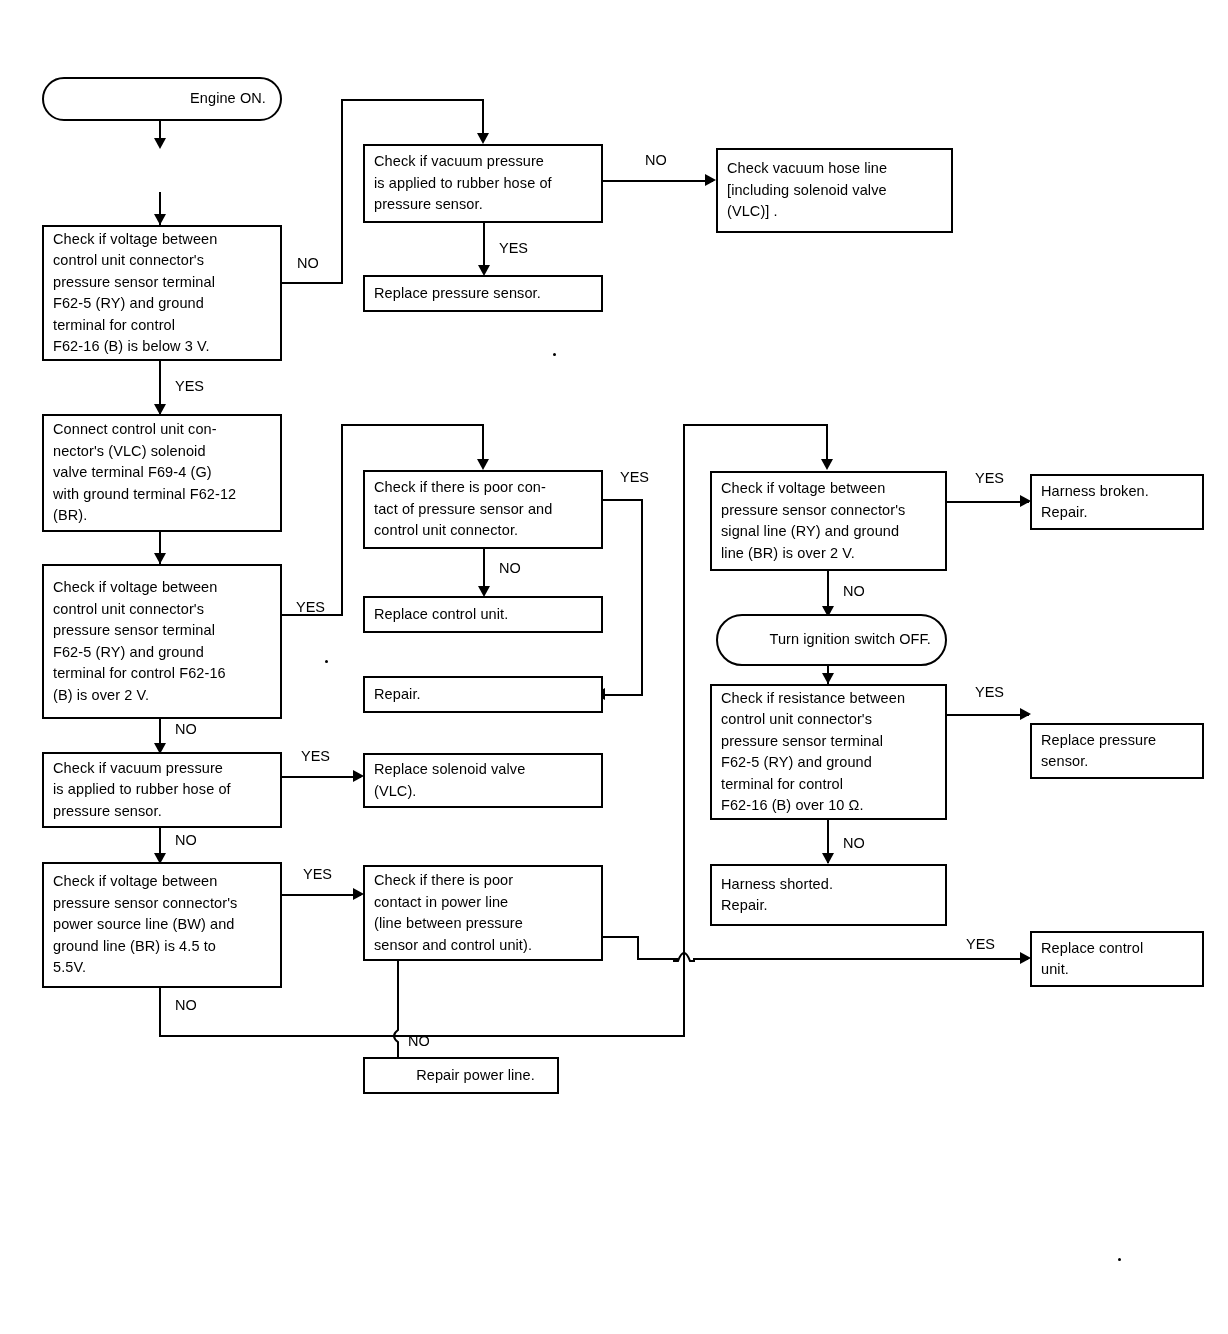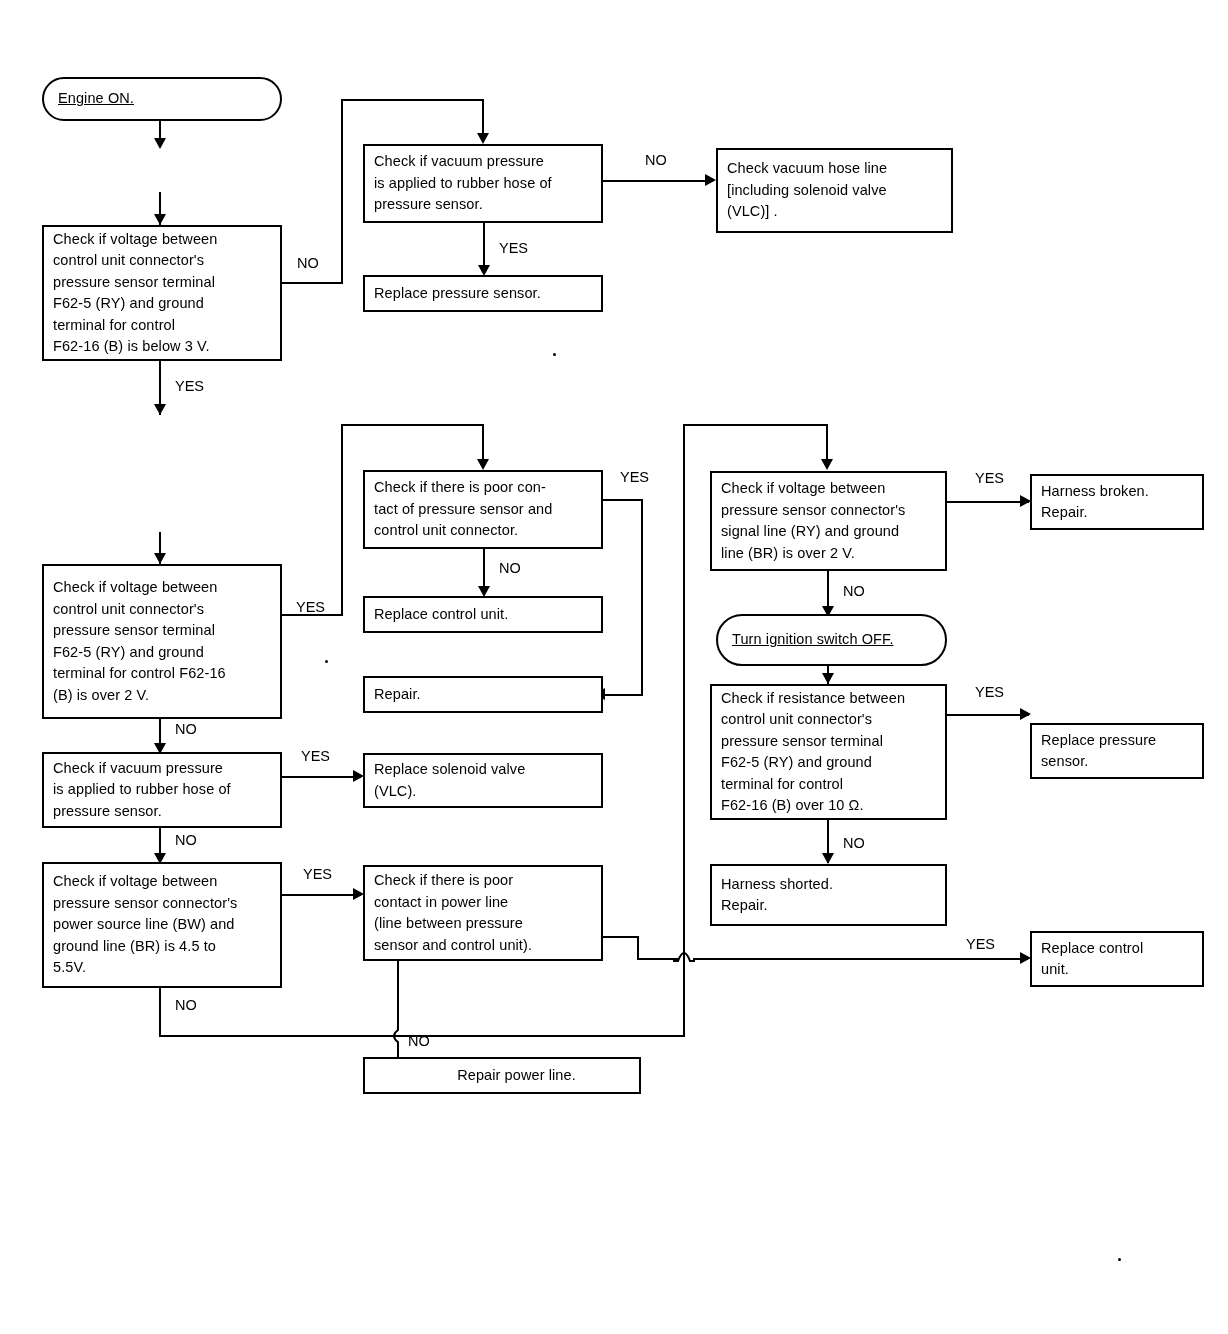--- a/index.html
+++ b/index.html
@@ -3,21 +3,21 @@
 <meta charset="utf-8">
 <style>
   html,body{margin:0;padding:0;background:#ffffff;}
   body{font-family:"Liberation Sans",sans-serif;}
   #canvas{position:relative;width:1228px;height:1334px;background:#ffffff;overflow:hidden;}
 
   .node{position:absolute;box-sizing:border-box;border:2px solid #000;background:#fff;
         display:flex;align-items:center;z-index:3;}
   .node .txt{padding:0 9px;font-size:14.5px;line-height:21.5px;color:#000;
              letter-spacing:.1px;white-space:pre-line;}
-  .node.term{border-radius:999px;justify-content:flex-start;text-decoration:underline;}
+  .node.term{border-radius:999px;justify-content:flex-end;}
   .node.term .txt{text-align:center;padding:0 14px;}
 
   .line{position:absolute;background:#000;z-index:1;}
   .h{height:2px;}
   .v{width:2px;}
 
   .arrow{position:absolute;width:0;height:0;z-index:2;}
   .arrow.down{border-left:6px solid transparent;border-right:6px solid transparent;border-top:11px solid #000;}
   .arrow.right{border-top:6px solid transparent;border-bottom:6px solid transparent;border-left:11px solid #000;}
 
@@ -55,20 +55,27 @@
   <div class="line v" style="left:341px;top:99px;height:185px;"></div>
   <div class="line h" style="left:341px;top:99px;width:143px;"></div>
   <div class="line v" style="left:482px;top:99px;height:40px;"></div>
   <div class="arrow down" style="left:477px;top:133px;"></div>
   <div class="lbl" style="left:297px;top:255px;">NO</div>
 
   <div class="line v" style="left:159px;top:361px;height:54px;"></div>
   <div class="arrow down" style="left:154px;top:404px;"></div>
   <div class="lbl" style="left:175px;top:378px;">YES</div>
 
+  <div class="node" style="left:42px;top:414px;width:240px;height:118px;">
+    <span class="txt">Connect control unit con-
+nector's (VLC) solenoid
+valve terminal F69-4 (G)
+with ground terminal F62-12
+(BR).</span>
+  </div>
 
   <div class="line v" style="left:159px;top:532px;height:32px;"></div>
   <div class="arrow down" style="left:154px;top:553px;"></div>
 
   <div class="node" style="left:42px;top:564px;width:240px;height:155px;">
     <span class="txt">Check if voltage between
 control unit connector's
 pressure sensor terminal
 F62-5 (RY) and ground
 terminal for control F62-16
@@ -180,21 +187,21 @@
   <div class="arrow right" style="left:1020px;top:952px;"></div>
   <div class="lbl" style="left:966px;top:936px;">YES</div>
 
   <div class="line v" style="left:397px;top:961px;height:67px;"></div>
   <svg class="hop" style="left:389px;top:1024px;" width="18" height="24" viewBox="0 0 18 24">
     <path d="M9 1 L9 6 Q1 12 9 18 L9 23" fill="none" stroke="#000" stroke-width="2"></path>
   </svg>
   <div class="line v" style="left:397px;top:1045px;height:13px;"></div>
   <div class="lbl" style="left:408px;top:1033px;">NO</div>
 
-  <div class="node" style="left:363px;top:1057px;width:278px;height:37px;padding-left:29px;">
+  <div class="node" style="left:363px;top:1057px;width:196px;height:37px;padding-left:29px;">
     <span class="txt" style="width:100%;text-align:center;">Repair power line.</span>
   </div>
 
   <div class="node" style="left:716px;top:148px;width:237px;height:85px;">
     <span class="txt">Check vacuum hose line
 [including solenoid valve
 (VLC)] .</span>
   </div>
 
   <div class="line v" style="left:683px;top:424px;height:613px;"></div>

